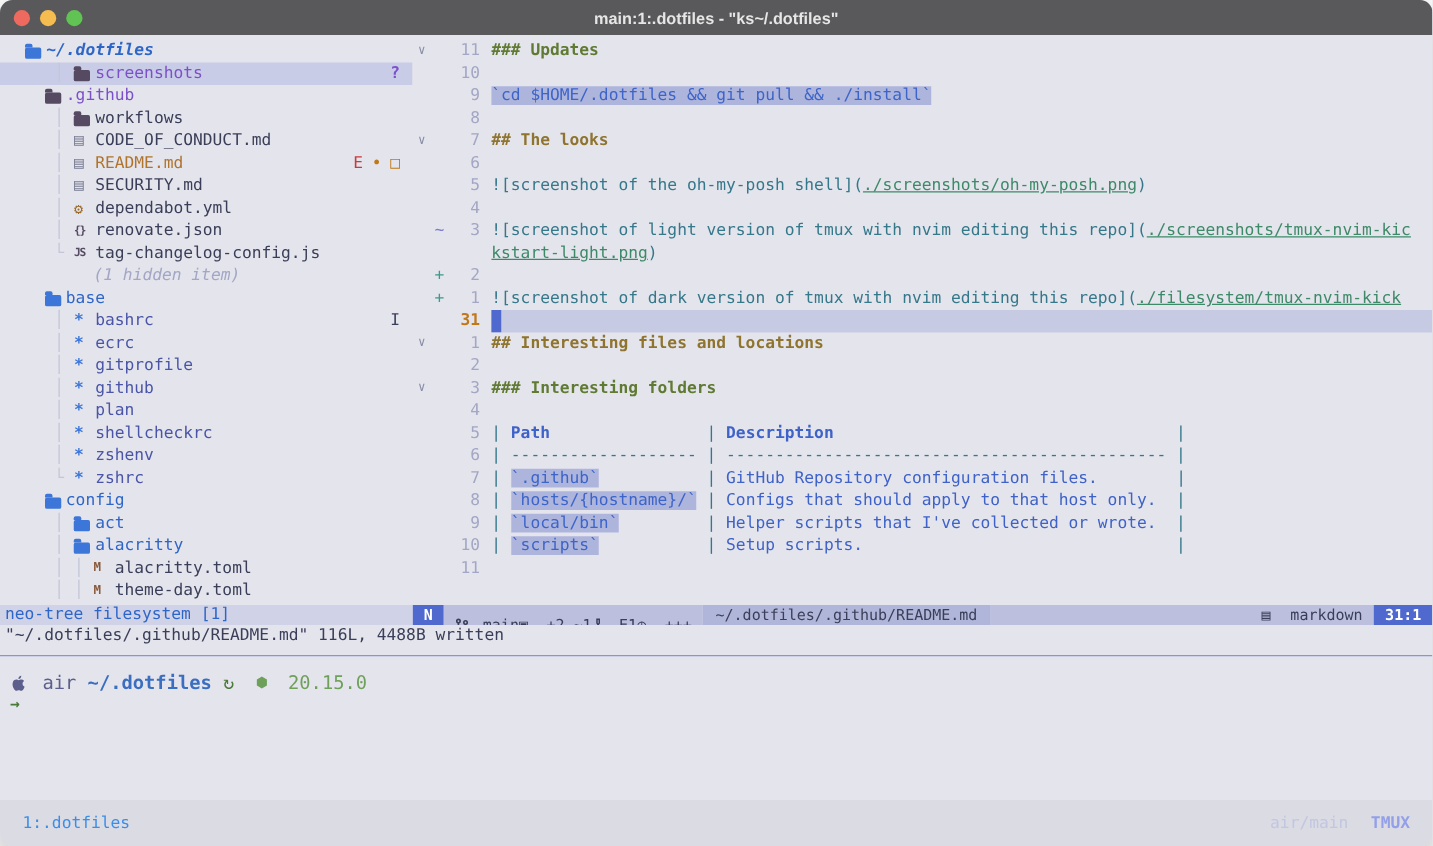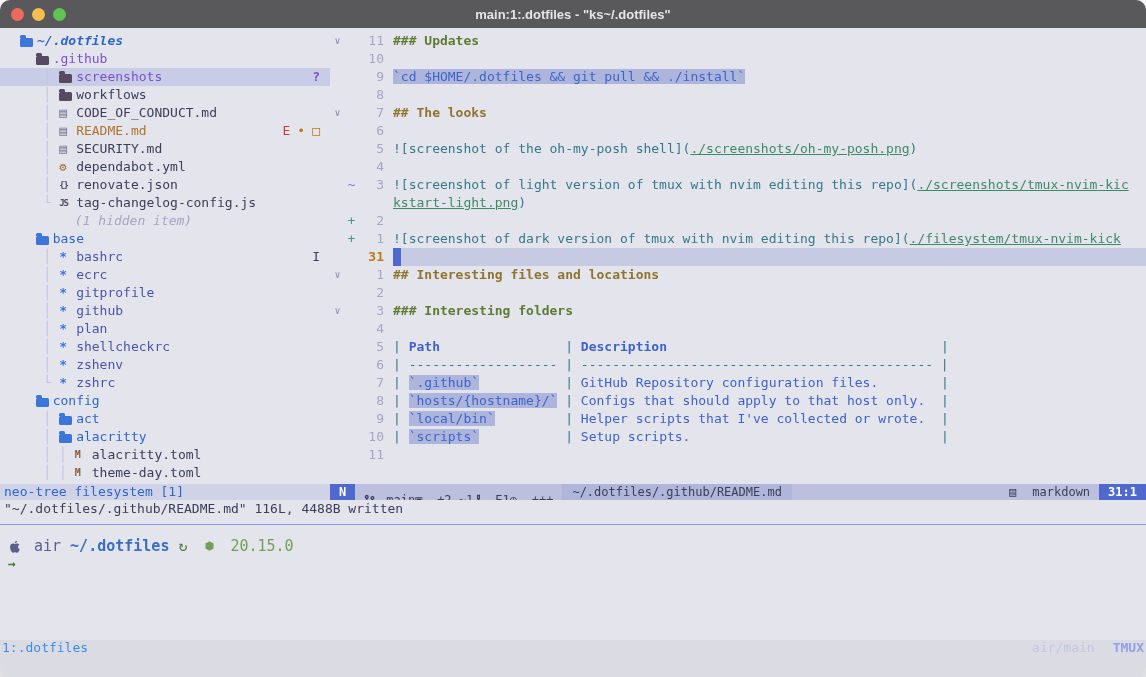--- a/index.html
+++ b/index.html
@@ -78,21 +78,21 @@
   .sic svg{display:block}
   
   .cmdline{height:18px;flex:none;font-size:13px;line-height:18px;color:var(--text);padding-left:4px;white-space:pre}
   .pane-divider{height:1px;flex:none;background:var(--divider);margin-top:6px}
   .shell{flex:1;padding:12px 0 0 8px;overflow:hidden}
   .pline{height:18px;font-size:15px;line-height:18px;display:flex;align-items:center;gap:9px;white-space:pre}
   .p-slate{color:var(--slate)} .p-path{color:var(--p-path);font-weight:bold}
   .p-green{color:var(--p-green)} .p-dkgreen{color:var(--p-dkgreen)}
   .parrow{height:18px;font-size:13px;line-height:18px;color:var(--p-dkgreen);font-weight:bold}
   
-  .tmuxbar{height:37px;flex:none;background:var(--tmux-bg);display:flex;padding:0 2px;font-size:13px}
+  .tmuxbar{height:37px;flex:none;background:var(--tmux-bg);display:flex;align-items:center;padding:0 18px;font-size:13px}
   .tmux-left{color:var(--azure)}
   .tmux-right{margin-left:auto;display:flex;gap:18px}
   .tmux-host{color:var(--tmux-host)} .tmux-label{color:var(--tmux-label);font-weight:bold}
 </style>
 </head>
 <body>
 
 <div class="window">
   <div class="titlebar">
     <div class="lights">
@@ -100,22 +100,22 @@
       <button class="light" style="background:var(--tl-yellow)"></button>
       <button class="light" style="background:var(--tl-green)"></button>
     </div>
     <span class="title">main:1:.dotfiles - "ks~/.dotfiles"</span>
   </div>
 
   <div class="panes">
     <div class="neotree">
       <div id="tree">
           <div class="trow"><span class="guide"></span><span class="ic i-blue"><span class="cs-folder"></span></span><span class="t-root">~/.dotfiles</span></div>
+          <div class="trow sel"><span class="guide">   │ </span><span class="ic i-dark"><span class="cs-folder"></span></span><span class="t-purple">screenshots</span><div class="badges"><span class="b-purple">?</span></div></div>
           <div class="trow"><span class="guide">  </span><span class="ic i-dark"><span class="cs-folder"></span></span><span class="t-purple">.github</span></div>
-          <div class="trow sel"><span class="guide">   │ </span><span class="ic i-dark"><span class="cs-folder"></span></span><span class="t-purple">screenshots</span><div class="badges"><span class="b-purple">?</span></div></div>
           <div class="trow"><span class="guide">   │ </span><span class="ic i-dark"><span class="cs-folder"></span></span><span class="t-norm">workflows</span></div>
           <div class="trow"><span class="guide">   │ </span><span class="ic i-gray">▤</span><span class="t-norm">CODE_OF_CONDUCT.md</span></div>
           <div class="trow"><span class="guide">   │ </span><span class="ic i-gray">▤</span><span class="t-readme">README.md</span><div class="badges"><span class="b-red">E</span><span class="b-orange">•</span><span class="b-orange">□</span></div></div>
           <div class="trow"><span class="guide">   │ </span><span class="ic i-gray">▤</span><span class="t-norm">SECURITY.md</span></div>
           <div class="trow"><span class="guide">   │ </span><span class="ic i-gear">⚙</span><span class="t-norm">dependabot.yml</span></div>
           <div class="trow"><span class="guide">   │ </span><span class="ic i-dark txt8">{}</span><span class="t-norm">renovate.json</span></div>
           <div class="trow"><span class="guide">   └ </span><span class="ic i-dark txt8">JS</span><span class="t-norm">tag-changelog-config.js</span></div>
           <div class="trow"><span class="guide">       </span><span class="t-hidden">(1 hidden item)</span></div>
           <div class="trow"><span class="guide">  </span><span class="ic i-blue"><span class="cs-folder"></span></span><span class="t-blue">base</span></div>
           <div class="trow"><span class="guide">   │ </span><span class="ic i-star">*</span><span class="t-star">bashrc</span><div class="badges"><span class="b-dark">I</span></div></div>

